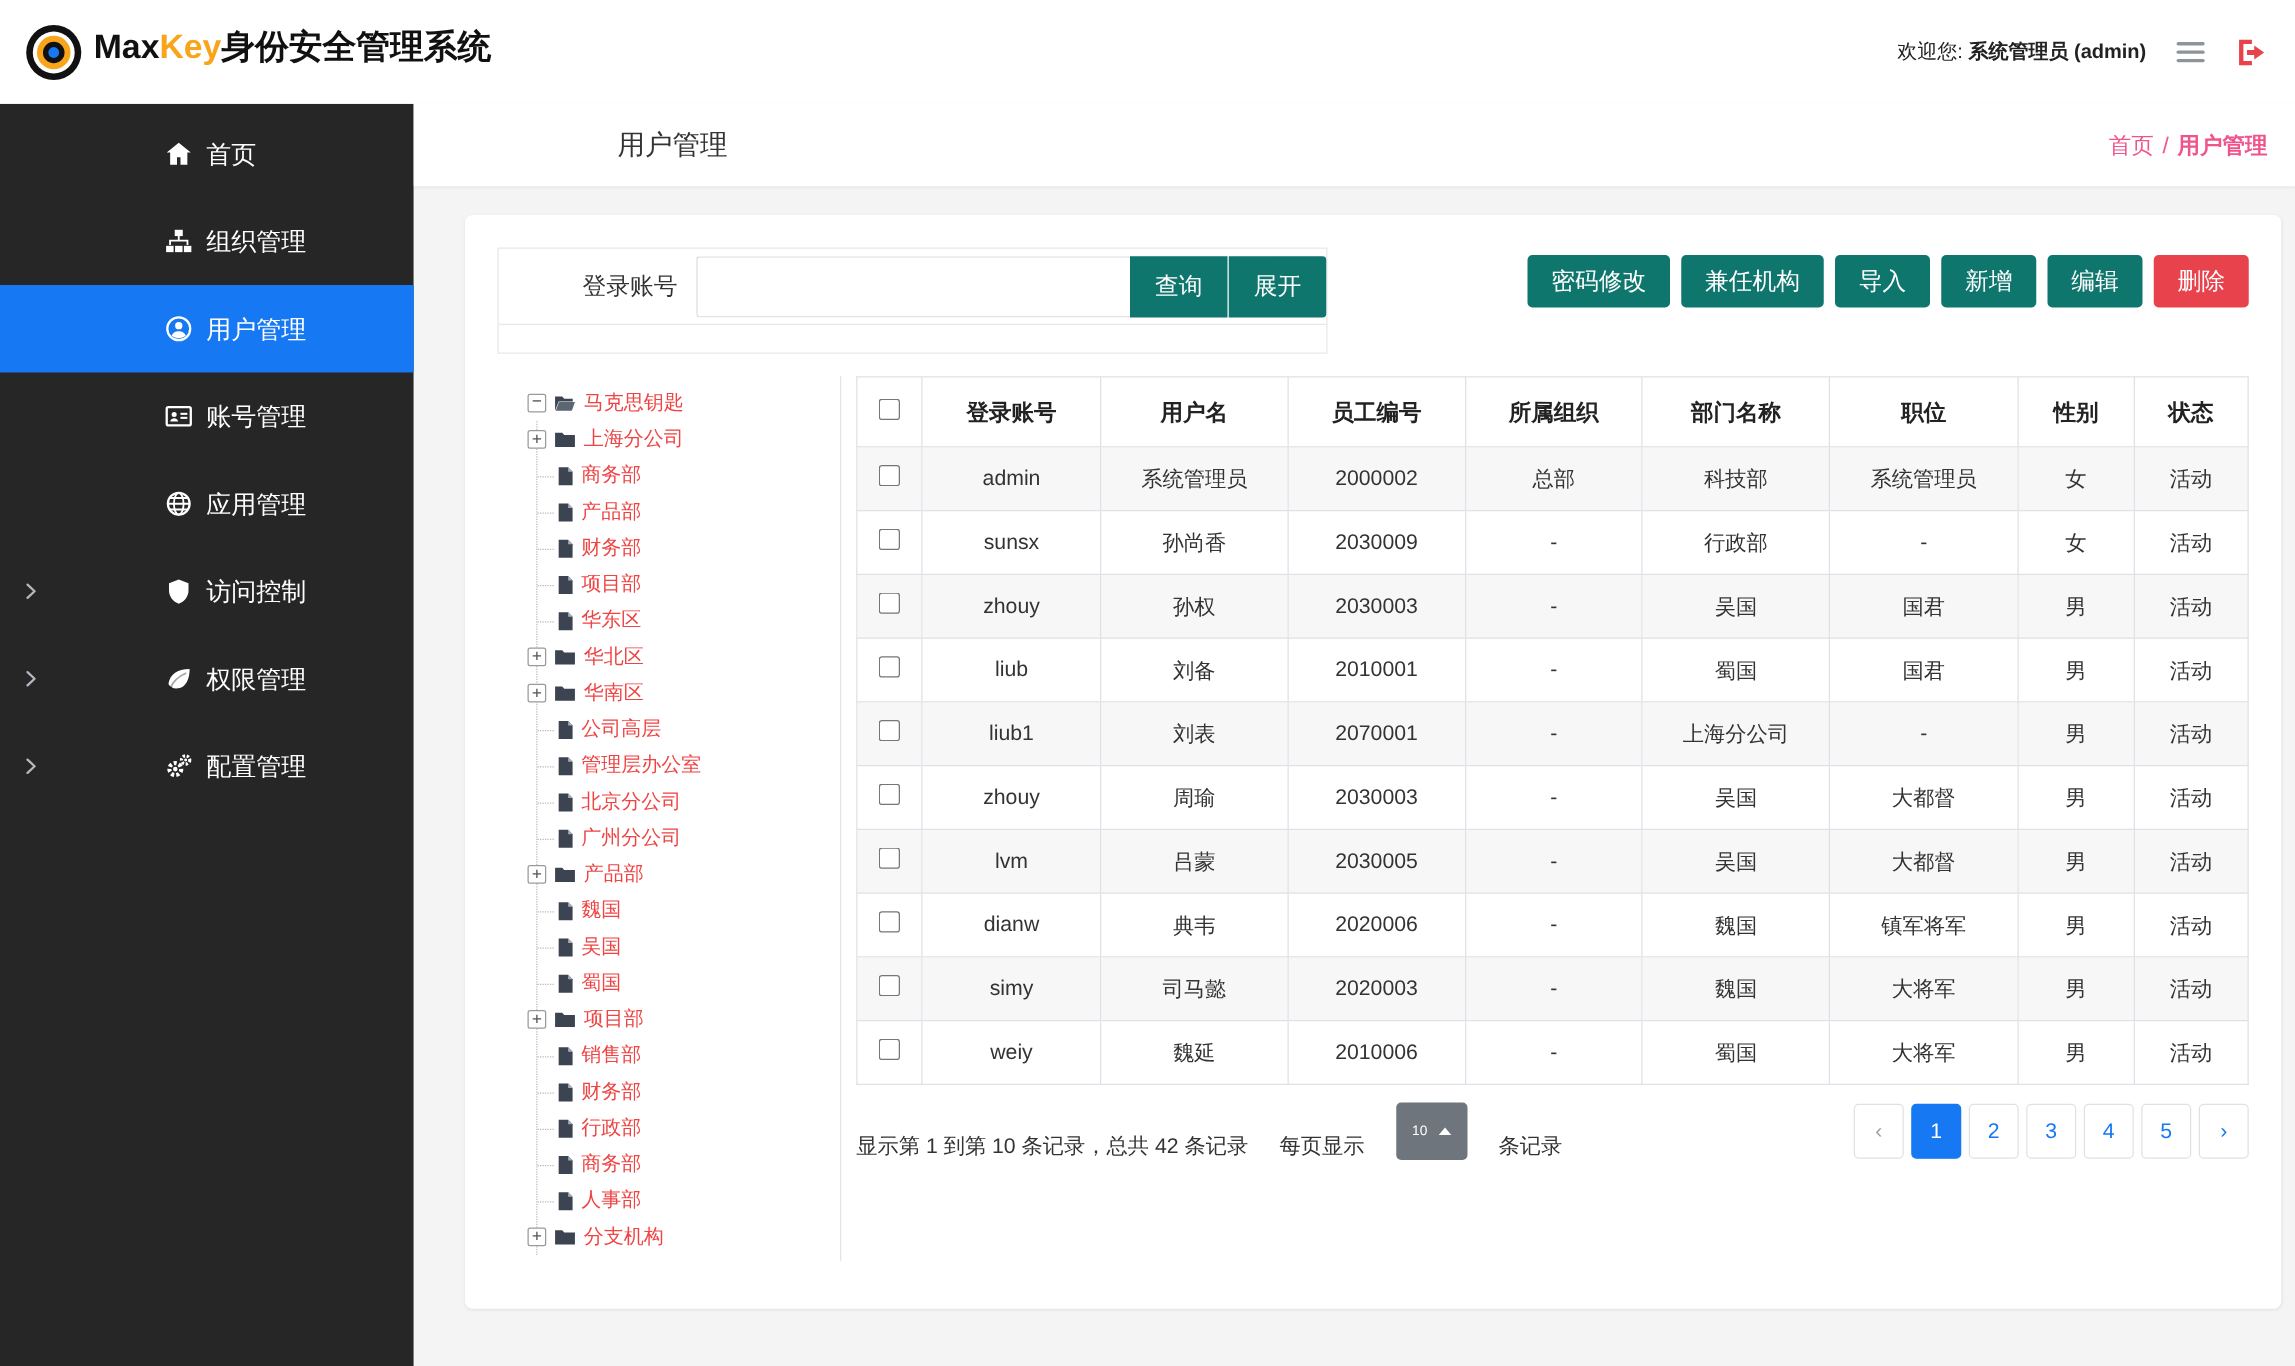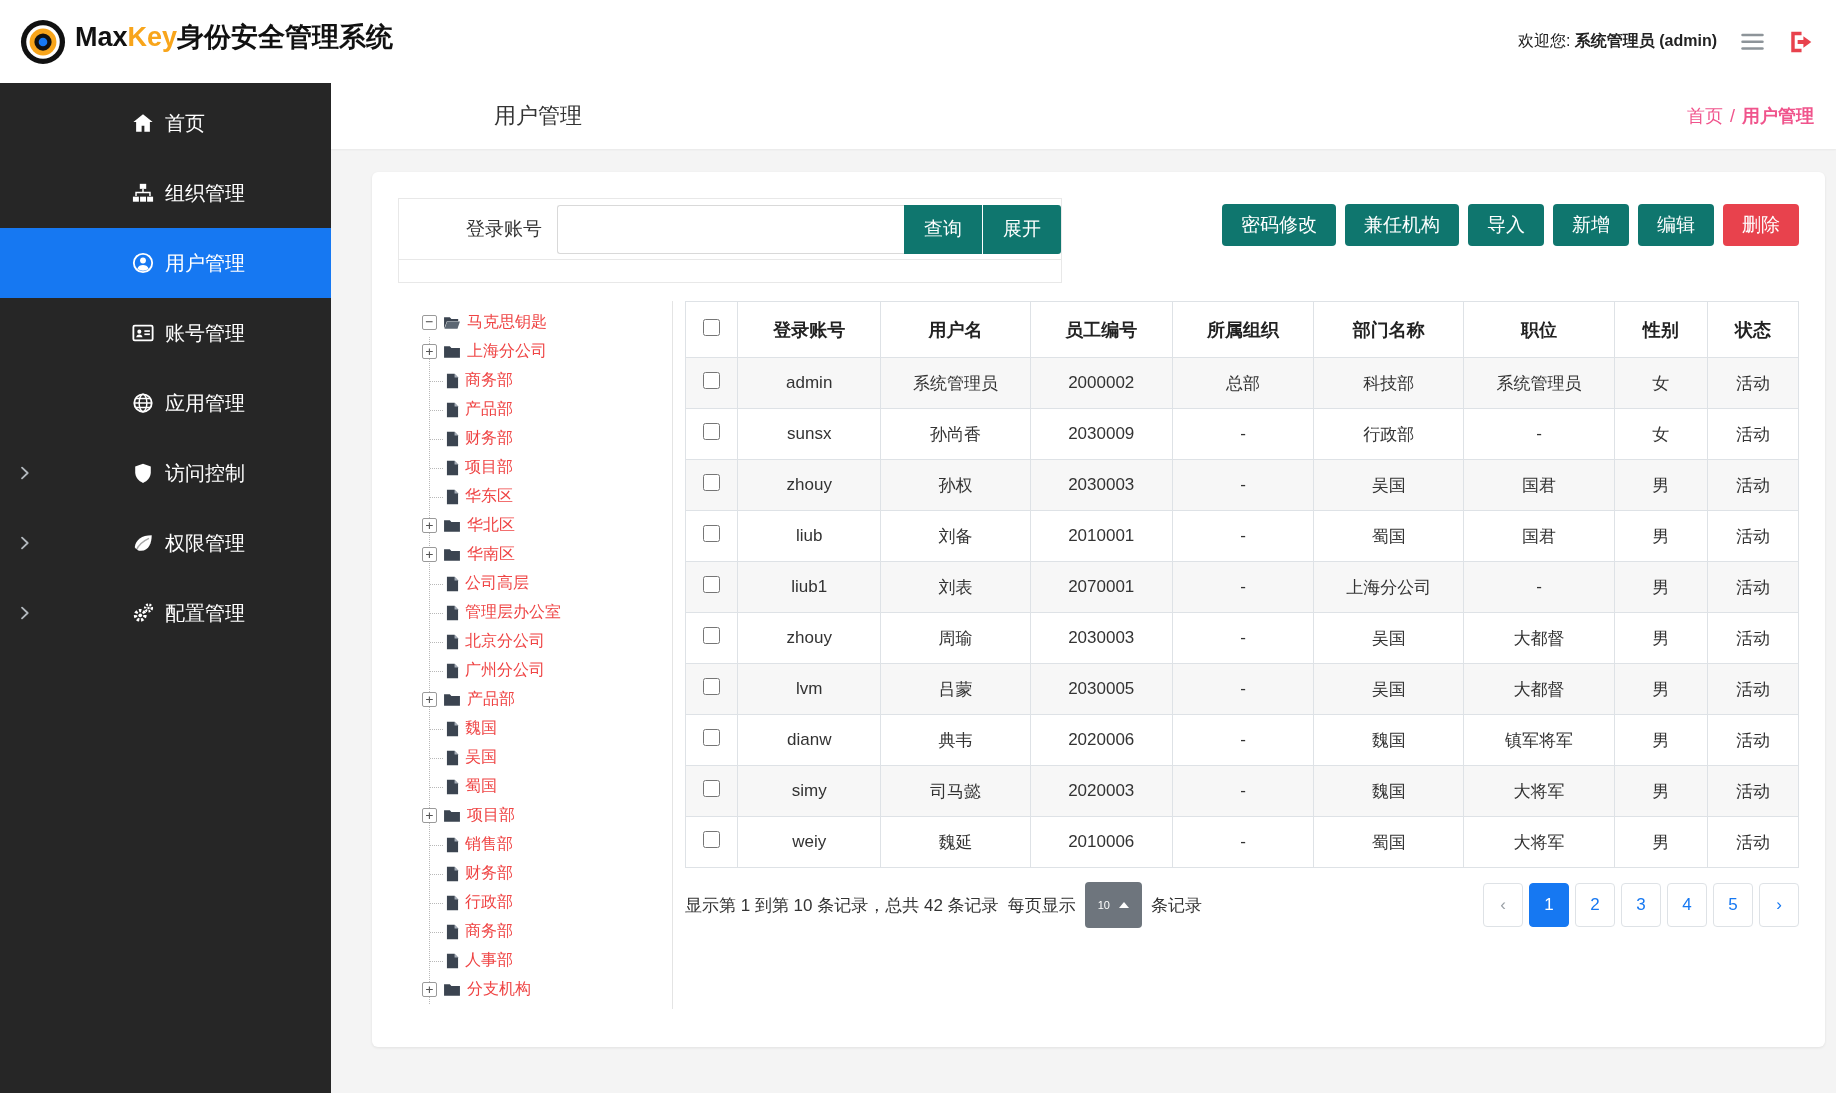--- a/index.html
+++ b/index.html
@@ -74,21 +74,21 @@
 .user-table th,.user-table td{border:1px solid #dee2e6;text-align:center;overflow:hidden;white-space:nowrap}
 .user-table th{height:56px;font-size:18px;font-weight:700;background:#fff;color:#222}
 .user-table td{height:51px;font-size:17px;color:#333}
 .user-table tbody tr:nth-child(odd){background:#f7f7f7}
 input[type=checkbox]{width:17px;height:17px;cursor:pointer}
 col.c0{width:52px}col.c1{width:143px}col.c2{width:149px}col.c3{width:142px}
 col.c4{width:141px}col.c5{width:150px}col.c6{width:150px}col.c7{width:93px}col.c8{width:91px}
 
 
 .pagination-row{display:flex;justify-content:space-between;align-items:center;margin-top:14px}
-.page-summary{display:flex;align-items:center;gap:9px;font-size:17px;color:#333;white-space:nowrap}
+.page-summary{display:flex;align-items:flex-end;gap:25px;font-size:17px;color:#333;white-space:nowrap}
 .pagesize-btn{background:#6e757d;color:#fff;border:none;border-radius:4px;height:46px;padding:0 13px;display:flex;align-items:center;font-size:11px;cursor:pointer;font-family:inherit}
 .caret-up{width:0;height:0;border-left:5px solid transparent;border-right:5px solid transparent;border-bottom:6px solid #fff;margin-left:9px}
 .page-list{display:flex;gap:6px}
 .page-btn{min-width:40px;height:44px;border:1px solid #dee2e6;background:#fff;border-radius:4px;font-size:17px;color:#1678f2;cursor:pointer;font-family:inherit;padding:0 10px}
 .page-btn.prev{color:#9aa0a6}
 .page-btn.active{background:#1678f2;color:#fff;border-color:#1678f2}
 </style>
 </head>
 <body>
 

